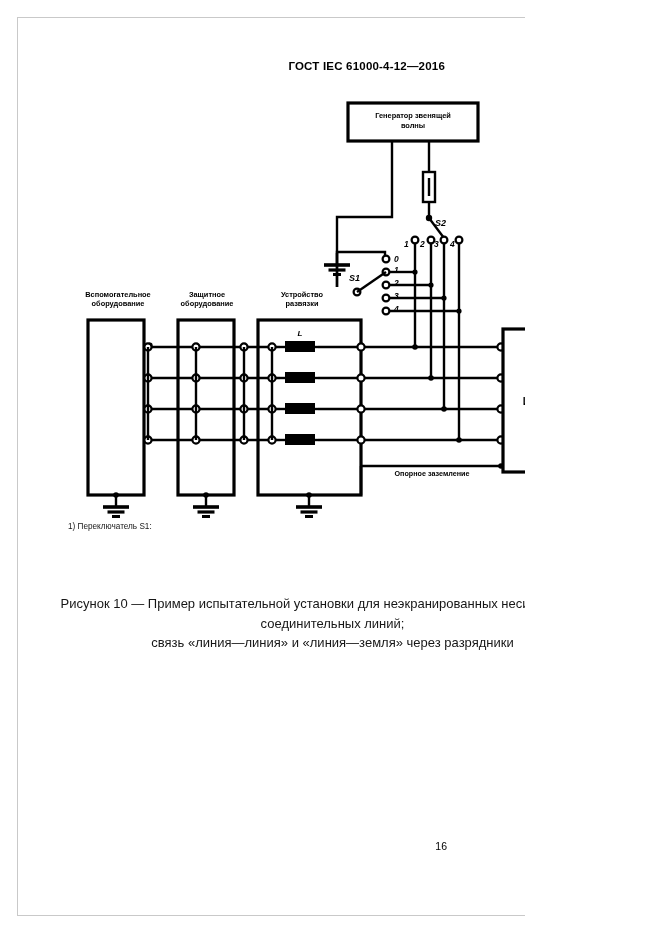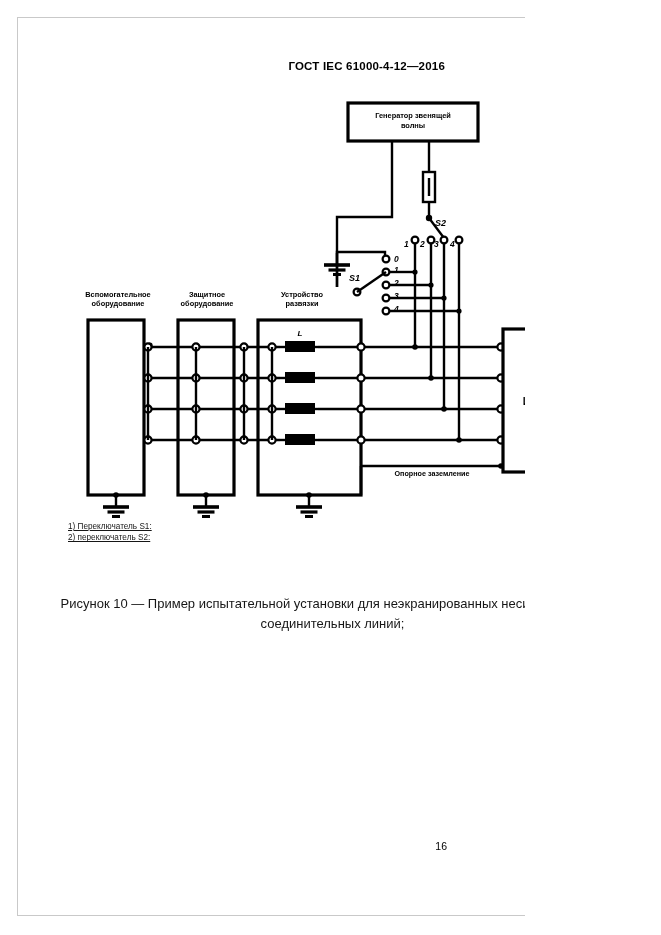--- a/index.html
+++ b/index.html
@@ -45,21 +45,21 @@
   }
   #notes {
     position: absolute;
     left: 68px;
     top: 521px;
     width: 520px;
     font-size: 8.2px;
     line-height: 1.38;
     color: #161616;
   }
-  .note-line { white-space: nowrap; text-decoration: underline; }
+  .note-line { white-space: nowrap; }
   .note-sub {
     padding-left: 18px;
     font-style: italic;
   }
   .note-sub .dash-lead { font-style: normal; }
   #caption {
     position: absolute;
     left: 45px;
     top: 594px;
     width: 575px;
@@ -305,22 +305,22 @@
       <use href="#ground-symbol" x="206" y="495"></use>
 
       <circle cx="309" cy="495" r="2.8" class="node-dot"></circle>
       <use href="#ground-symbol" x="309" y="495"></use>
     </g>
 
   </svg>
 
   <div id="notes">
     <div class="note-line">1)  Переключатель S1:</div>
-    <div class="note-line">2)  переключатель S2:</div>
   </div>
 
   <div id="caption">
     <div>Рисунок 10 — Пример испытательной установки для неэкранированных несимметричных соединительных линий;</div>
+    <div>связь «линия—линия» и «линия—земля» через разрядники</div>
   </div>
 
   <div id="page-number">16</div>
 
 </div>
 
 </body></html>

